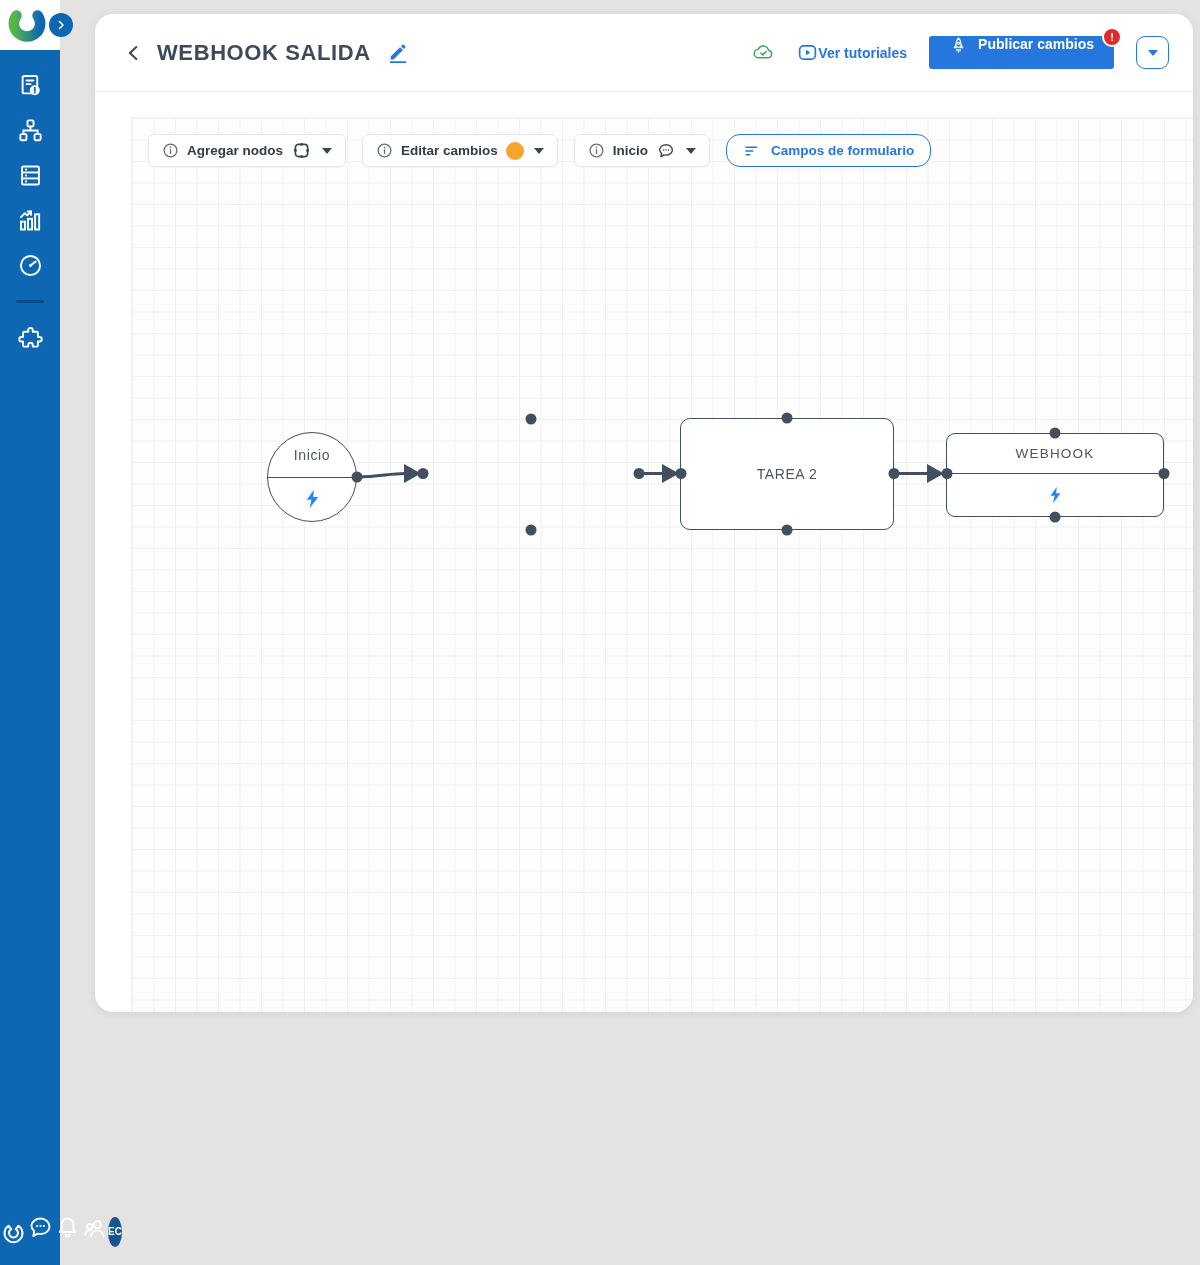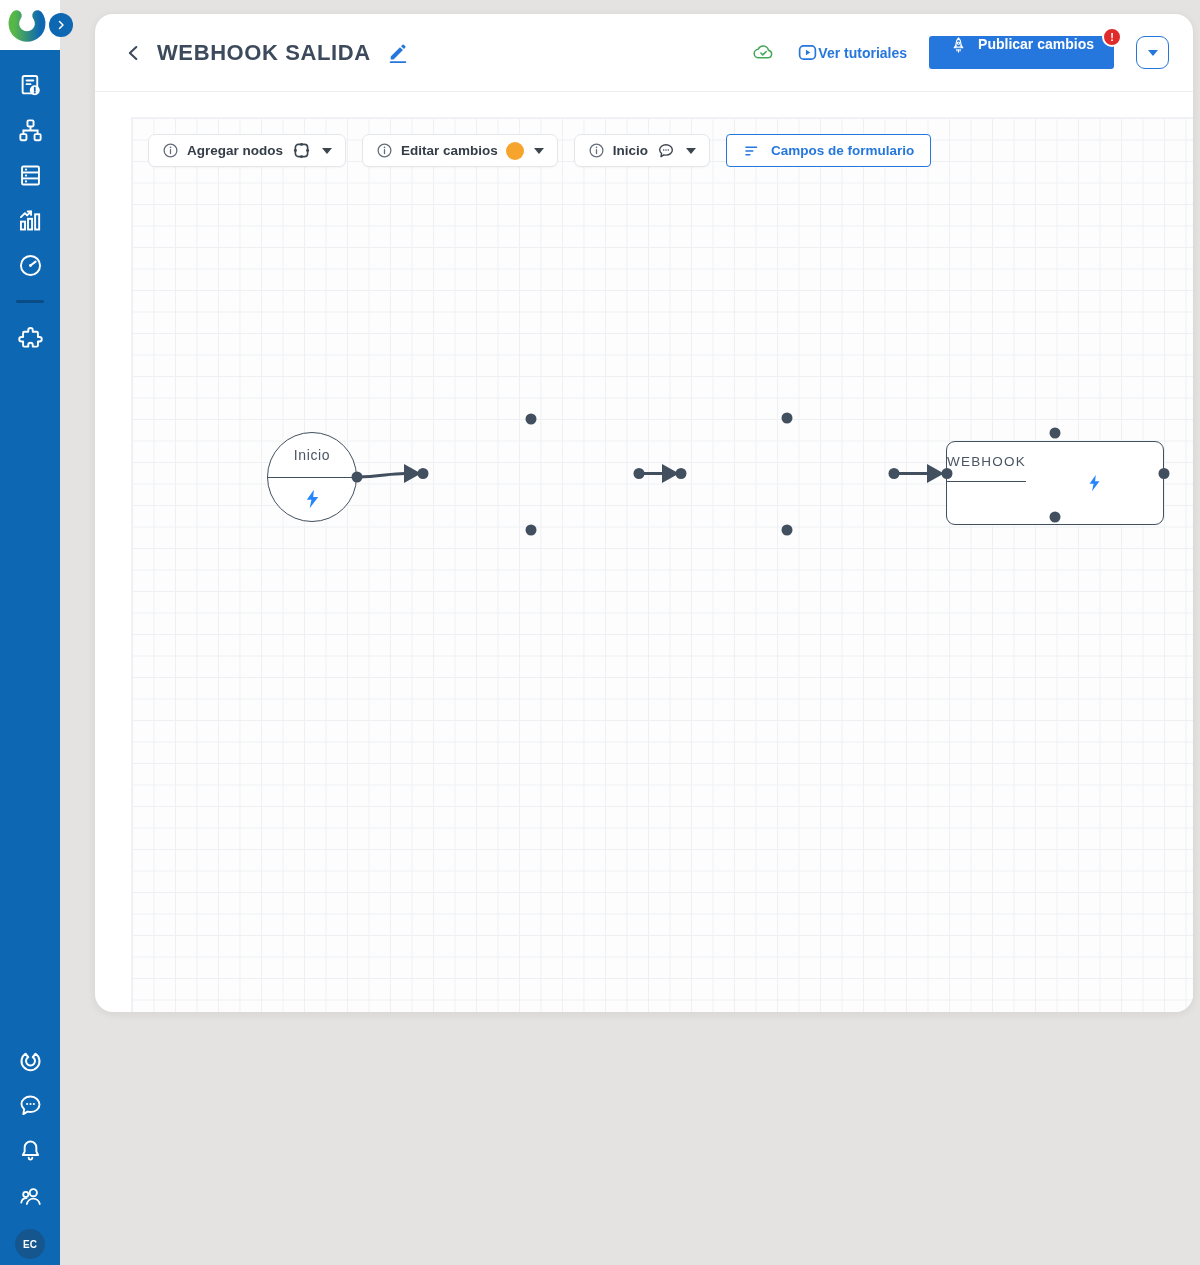--- a/index.html
+++ b/index.html
@@ -24,21 +24,21 @@
     background:#0e67b2; border:none; border-radius:50%;
     display:flex; align-items:center; justify-content:center; cursor:pointer; z-index:30;
   }
   .side-icons { display:flex; flex-direction:column; align-items:center; width:100%; }
   .side-btn {
     width:40px; height:40px; margin-top:5px; display:flex; align-items:center; justify-content:center;
     background:transparent; border:none; cursor:pointer;
   }
   .side-btn:first-child { margin-top:15px; }
   .side-divider { width:28px; height:3px; border-radius:2px; background:#0a4c85; margin:15px 0 10px 0; }
-  .side-bottom { margin-top:auto; display:flex; flex-direction:column; align-items:center; width:100%; padding-bottom:6px; }
+  .side-bottom { margin-top:auto; display:flex; align-items:center; width:100%; padding-bottom:13px; }
   .avatar {
     width:30px; height:30px; border-radius:50%; background:#15568f; color:#fff;
     font-size:10px; font-weight:bold; display:flex; align-items:center; justify-content:center;
     margin-top:14px; cursor:pointer; border:none;
   }
   
   .panel {
     position:absolute; left:95px; top:14px; width:1098px; height:998px;
     background:#ffffff; border-radius:18px; box-shadow:0 2px 10px rgba(0,0,0,0.07);
     overflow:hidden;
@@ -86,37 +86,37 @@
   .flow-toolbar { position:absolute; left:16px; top:16px; display:flex; gap:16px; z-index:10; }
   .tool-btn {
     display:flex; align-items:center; gap:8px; height:33px; padding:0 13px;
     background:#fff; border:1px solid #e4e7ea; border-radius:7px;
     box-shadow:0 1px 2px rgba(0,0,0,0.04); cursor:pointer;
     font-size:13.5px; font-weight:bold; color:#333c47;
   }
   .tool-btn .caret { margin-left:2px; }
   .form-fields-btn {
     display:flex; align-items:center; gap:10px; height:33px; padding:0 16px;
-    background:#fff; border:1.8px solid #2577dd; border-radius:4px; cursor:pointer;
+    background:#fff; border:1.8px solid #2577dd; border-radius:14px; cursor:pointer;
     font-size:13.5px; font-weight:bold; color:#2577dd;
   }
   .orange-dot { width:18px; height:18px; border-radius:50%; background:#f6a42c; }
   
   .node { position:absolute; background:#fff; border:1.6px solid #424f5e; z-index:2; cursor:pointer; }
   .node-start {
     left:135px; top:314px; width:90px; height:90px; border-radius:50%;
     display:flex; flex-direction:column;
   }
   .node-start .half { flex:1; display:flex; align-items:center; justify-content:center;text-align:center; }
   .node-start .half.top { border-bottom:1.6px solid #424f5e; }
   .node-label { font-size:14px; color:#4a5563; letter-spacing:0.6px; }
   .node-task { border-radius:10px; display:flex; align-items:center; justify-content:center; }
   .node-task.t1 { left:290px; top:301px; width:217px; height:111px; }
   .node-task.t2 { left:548px; top:300px; width:214px; height:112px; }
-  .node-webhook { left:814px; top:315px; width:218px; height:84px; border-radius:9px; display:flex; flex-direction:row;margin-top:8px; }
+  .node-webhook { left:814px; top:315px; width:218px; height:84px; border-radius:9px; display:flex; flex-direction:column; }
   .node-webhook .wh-top { height:40px; border-bottom:1.6px solid #424f5e; display:flex; align-items:center; justify-content:center; }
   .node-webhook .wh-top .node-label { letter-spacing:1.2px; font-size:13.5px; }
   .node-webhook .wh-bottom { flex:1; display:flex; align-items:center; justify-content:center; }
   .edges-svg { position:absolute; left:0; top:0; z-index:3; pointer-events:none; }
   
   .zoom-controls { position:absolute; left:20px; top:989px; display:flex; flex-direction:column; gap:6px; z-index:10; }
   .zoom-btn {
     width:21px; height:21px; background:#fff; border:none; border-radius:2px;
     box-shadow:0 0 2px rgba(0,0,0,0.2); cursor:pointer; color:#2b2b2b;
     font-size:15px; line-height:1; display:flex; align-items:center; justify-content:center; padding:0;
@@ -340,20 +340,23 @@
         <span class="node-label">Inicio</span>
       </div>
       <div class="half">
         <svg width="17" height="20" viewBox="0 0 24 28">
           <polygon points="14,1 4,15 10.5,15 8,27 20,11 13,11" fill="#2684fc"></polygon>
         </svg>
       </div>
     </div>
 
 
+    <div class="node node-task t2">
+      <span class="node-label">TAREA 2</span>
+    </div>
 
     <div class="node node-webhook">
       <div class="wh-top">
         <span class="node-label">WEBHOOK</span>
       </div>
       <div class="wh-bottom">
         <svg width="15" height="18" viewBox="0 0 24 28">
           <polygon points="14,1 4,15 10.5,15 8,27 20,11 13,11" fill="#2684fc"></polygon>
         </svg>
       </div>

